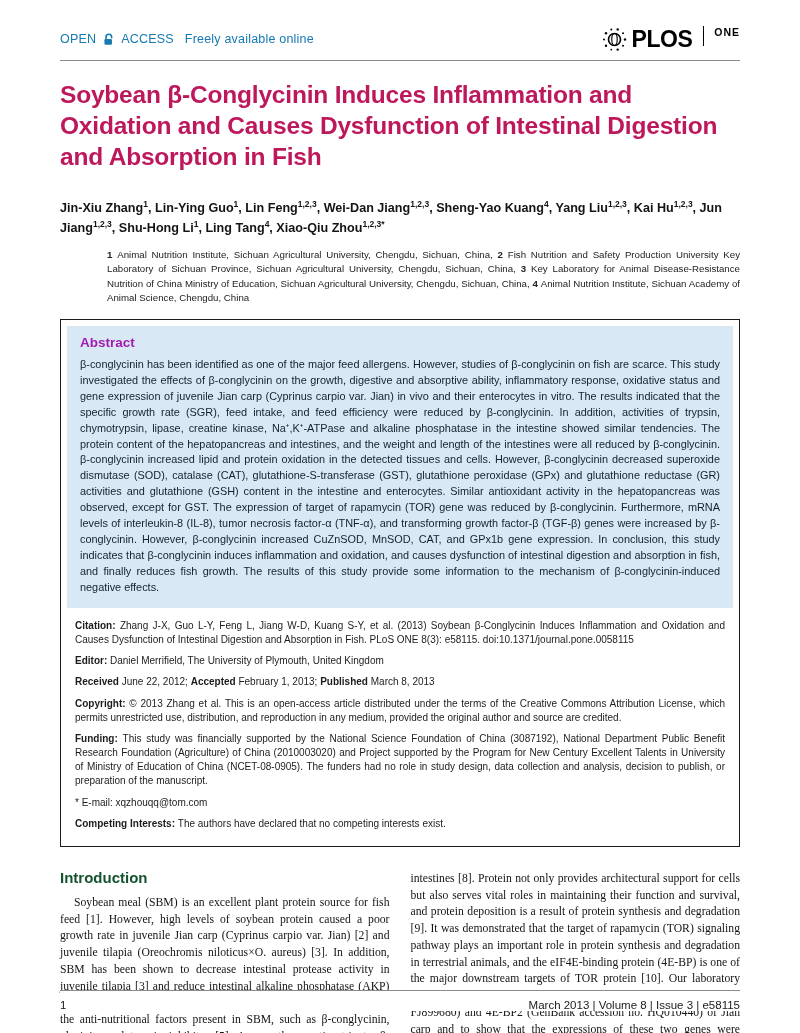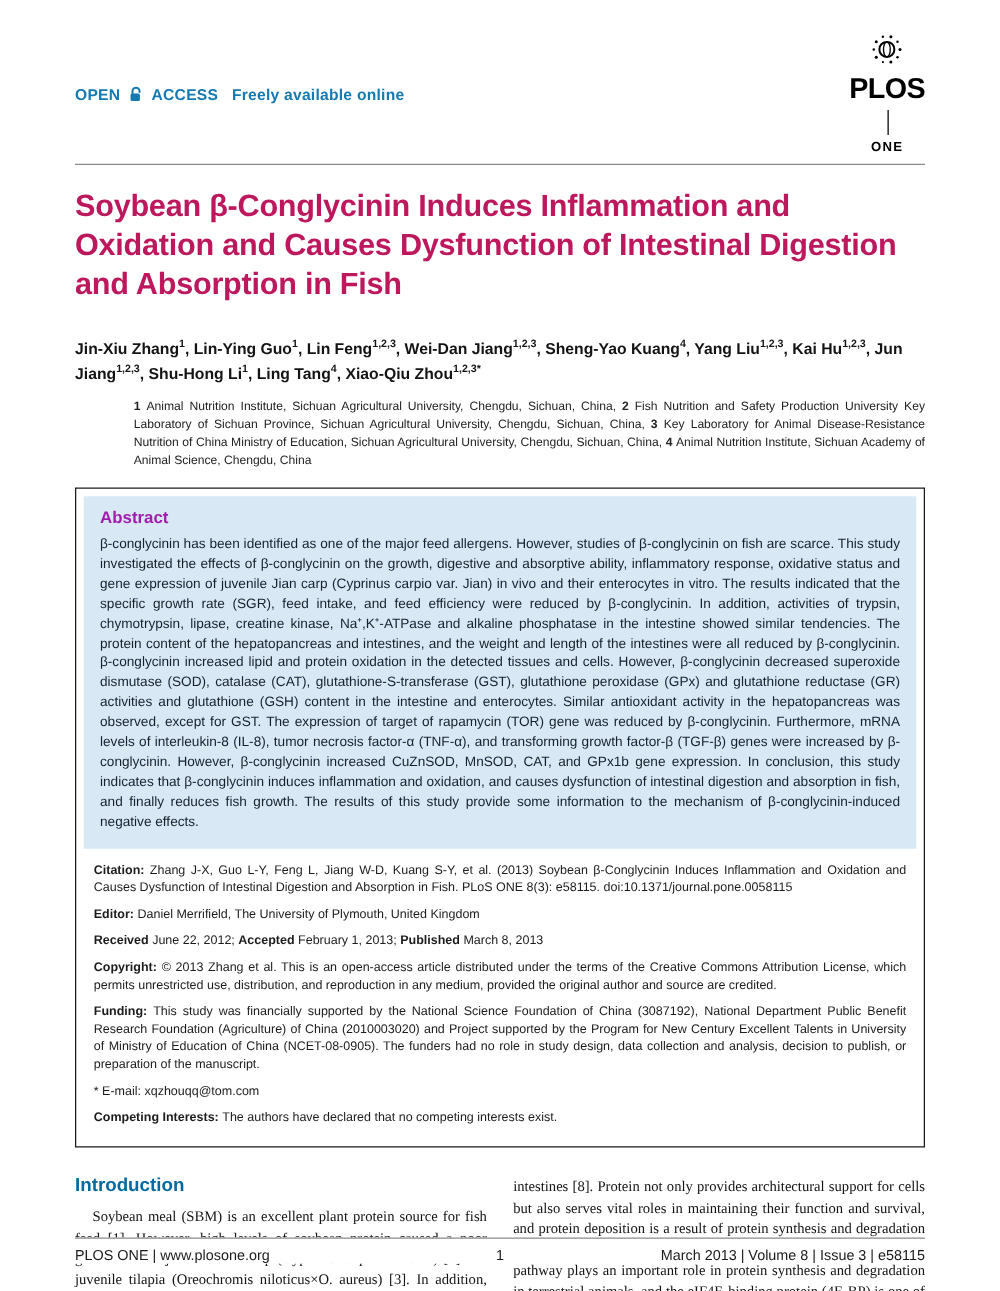--- a/index.html
+++ b/index.html
@@ -9,44 +9,44 @@
     margin:0 auto;
     background:#ffffff;
     box-sizing:border-box;
     padding:26px 60px 0 60px;
     overflow:hidden;
     font-family:"Liberation Sans",sans-serif;
     color:#111;
   }
   
   .hdr{display:flex;justify-content:space-between;align-items:center;}
-  .oa{display:flex;align-items:flex-end;gap:5px;color:var(--accent_blue);font-weight:bold;font-size:12.5px;letter-spacing:.2px;}
+  .oa{display:flex;align-items:flex-start;gap:5px;color:var(--accent_blue);font-weight:normal;font-size:12.5px;letter-spacing:.2px;}
   .oa .tagline{margin-left:6px;}
-  .logo{display:flex;align-items:center;gap:4px;flex-direction:column;}
+  .logo{display:flex;align-items:flex-start;gap:4px;}
   .logo .plos{font-size:23px;font-weight:bold;letter-spacing:-0.5px;color:#000;}
   .logo .vbar{width:1px;height:20px;background:#000;margin:0 6px 0 7px;}
   .logo .one{font-size:10.5px;font-weight:bold;letter-spacing:1px;color:#000;}
   .hdr-rule{border:none;border-top:1.5px solid #8b8b8b;margin:7px 0 0 0;}
   
   h1.title{margin:18px 0 0 0;font-size:24.5px;line-height:1.27;font-weight:bold;letter-spacing:-0.2px;color:#be185d;}
   .authors{margin-top:25px;font-size:12.6px;font-weight:bold;line-height:1.55;color:#141414;}
   .authors sup{font-size:8.5px;}
   .affils{margin-top:9px;font-size:9.7px;line-height:1.5;text-align:justify;color:#222;margin-left:47px;}
   .affils b{font-size:9.7px;}
   
   .metabox{margin-top:13px;border:1.5px solid #1a1a1a;padding:6px 6px 4px 6px;}
   .abstract{background:var(--abstract_bg);padding:9px 13px 12px 13px;}
   .abstract h2{margin:0 0 7px 0;font-size:13.5px;font-weight:bold;color:#a21caf;}
   .abstract p{margin:0;font-size:10.9px;line-height:1.46;text-align:justify;color:#15222c;}
   .metarows{padding:4px 8px 4px 8px;}
   .metarows p{margin:7px 0;font-size:10px;line-height:1.42;text-align:justify;color:#1c1c1c;}
   
   .cols{display:flex;gap:21px;margin-top:22px;}
   .col{flex:1 1 0;min-width:0;}
-  .col h2{margin:0 0 9px 0;font-size:15px;font-weight:bold;font-family:"Liberation Sans",sans-serif;color:#0369a1;}
+  .col h2{margin:0 0 9px 0;font-size:15px;font-weight:bold;font-family:"Liberation Sans",sans-serif;color:#14532d;}
   .col p{margin:0;font-family:"Liberation Serif",serif;font-size:11.7px;line-height:1.43;text-align:justify;color:#141414;}
   .col p.indent{text-indent:14px;}
   
   .ftr{position:absolute;left:60px;right:60px;bottom:22px;background:#fff;
        border-top:1.5px solid #8b8b8b;padding-top:8px;
        display:flex;align-items:baseline;font-size:11.5px;color:#1a1a1a;}
   .ftr .l{flex:1;text-align:left;}
   .ftr .c{flex:0 0 auto;text-align:center;}
   .ftr .r{flex:1;text-align:right;}
 </style>
@@ -121,18 +121,17 @@
         </div>
     </div>
     <div class="col">
       <div id="colRight" style="padding-top:2px;">
           <p class="">intestines [8]. Protein not only provides architectural support for cells but also serves vital roles in maintaining their function and survival, and protein deposition is a result of protein synthesis and degradation [9]. It was demonstrated that the target of rapamycin (TOR) signaling pathway plays an important role in protein synthesis and degradation in terrestrial animals, and the eIF4E-binding protein (4E-BP) is one of the major downstream targets of TOR protein [10]. Our laboratory was the first to clone the cDNA of TOR (GenBank accession no. FJ899680) and 4E-BP2 (GenBank accession no. HQ010440) of Jian carp and to show that the expressions of these two genes were influenced by choline [11] and arginine [12]. Accordingly, further investigation is warranted into whether β-conglycinin causes poor growth of digestive organs via changing the TOR and 4E-BP gene expression.</p>
         </div>
     </div>
   </section>
 
   <footer class="ftr">
-    <span class="l">PLOS ONE | www.plosone.org</span>
     <span class="c">1</span>
     <span class="r">March 2013 | Volume 8 | Issue 3 | e58115</span>
   </footer>
 
 </div>
 
 </body></html>

